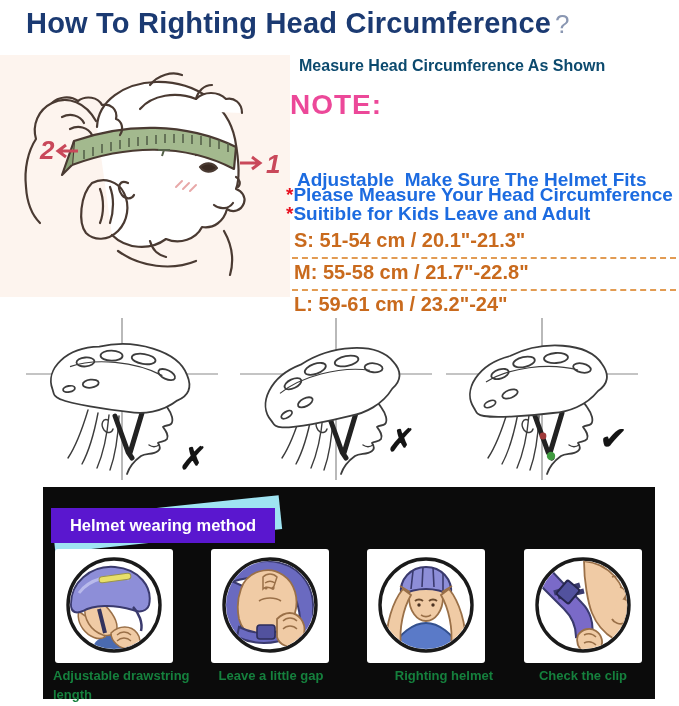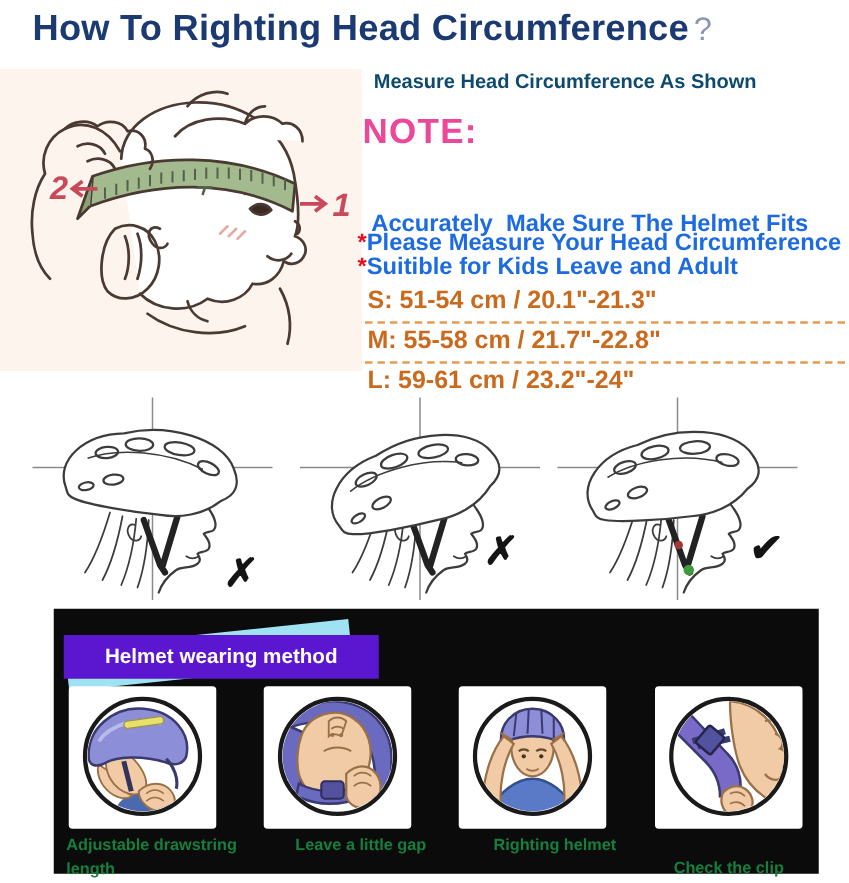--- a/index.html
+++ b/index.html
@@ -25,29 +25,29 @@
   
   .fig { position:absolute; top:312px; width:210px; height:172px; }
   .fig-1 { left:18px; } .fig-2 { left:232px; } .fig-3 { left:438px; }
   .mark { position:absolute; font-size:31px; font-weight:bold; color:#141414; transform:skewX(-6deg); }
   .mark-1 { left:180px; top:440px; } .mark-2 { left:388px; top:422px; } .mark-3 { left:600px; top:420px; }
 
   
   .panel { position:absolute; left:43px; top:487px; width:612px; height:212px; background:#0b0b0b; }
   .banner { position:absolute; left:8px; top:10px; width:236px; height:54px; }
   .banner .cyan { position:absolute; left:2px; top:10px; width:228px; height:34px; background:#9fe3f2; transform:rotate(-6deg); }
-  .banner .purple { position:absolute; left:0px; top:11px; width:252px; height:35px; background:#5a17cf; display:flex; align-items:center; justify-content:center; }
+  .banner .purple { position:absolute; left:0px; top:11px; width:224px; height:35px; background:#5a17cf; display:flex; align-items:center; justify-content:center; }
   .banner .purple span { color:#ffffff; font-weight:bold; font-size:16.5px; white-space:nowrap; }
   .card { position:absolute; top:62px; width:118px; height:114px; background:#ffffff; border-radius:3px; }
   .card-1 { left:12px; } .card-2 { left:168px; } .card-3 { left:324px; } .card-4 { left:481px; }
   .caption { position:absolute; top:180px; color:#15803d; font-weight:bold; font-size:13px; line-height:1.45; }
   .cap-1 { left:10px; width:152px; text-align:left; }
-  .cap-2 { left:158px; width:140px; text-align:right; }
+  .cap-2 { left:158px; width:140px; text-align:center; }
   .cap-3 { left:316px; width:134px; text-align:right; }
-  .cap-4 { left:474px; width:132px; text-align:center;margin-top:18px; }
+  .cap-4 { left:474px; width:132px; text-align:center; }
 
   svg { display:block; }
 </style>
 </head>
 <body>
 
 <div class="page">
 
   <div class="title">
     <span>How To Righting Head Circumference</span><span class="qmark">?</span>
@@ -123,21 +123,21 @@
       <text x="40" y="104" font-size="26" font-weight="bold" font-style="italic" fill="#c9485a">2</text>
       <path d="M 78,96 L 60,96 M 66,90 L 58,96 L 66,102" stroke="#c9485a" stroke-width="3" fill="none"></path>
       <path d="M 240,108 L 258,108 M 252,102 L 260,108 L 252,114" stroke="#c9485a" stroke-width="3" fill="none"></path>
       <text x="266" y="118" font-size="26" font-weight="bold" font-style="italic" fill="#c9485a">1</text>
     </g>
   </svg>
 
   <div class="heading">Measure Head Circumference As Shown</div>
   <div class="note-label">NOTE:</div>
   <div class="note-line1"><span class="ast">*</span><span>Please Measure Your Head Circumference</span></div>
-  <div class="note-line2">Accurately  Make Sure The Helmet Fits</div>
+  <div class="note-line2">Adjustable  Make Sure The Helmet Fits</div>
   <div class="suitable"><span class="ast">*</span><span>Suitible for Kids Leave and Adult</span></div>
 
   <div class="size-line size-s">S: 51-54 cm / 20.1"-21.3"</div>
   <div class="dash dash-1"></div>
   <div class="size-line size-m">M: 55-58 cm / 21.7"-22.8"</div>
   <div class="dash dash-2"></div>
   <div class="size-line size-l">L: 59-61 cm / 23.2"-24"</div>
 
   <svg width="0" height="0" style="position:absolute">
     <defs>

